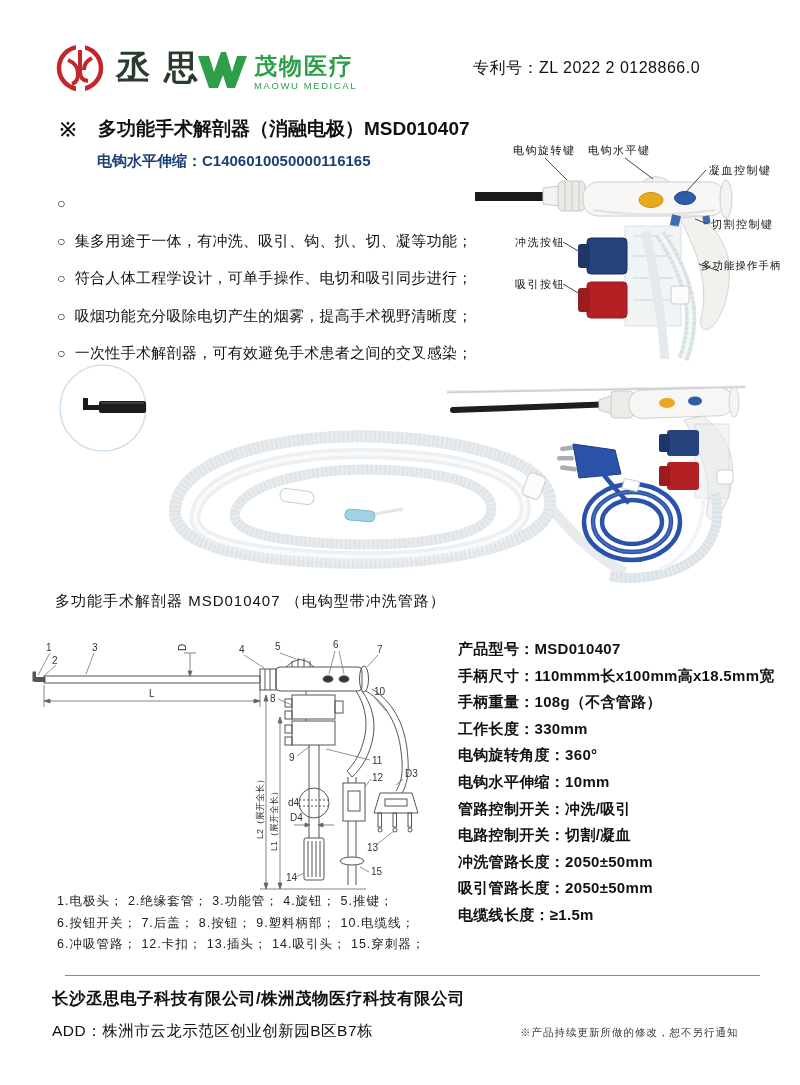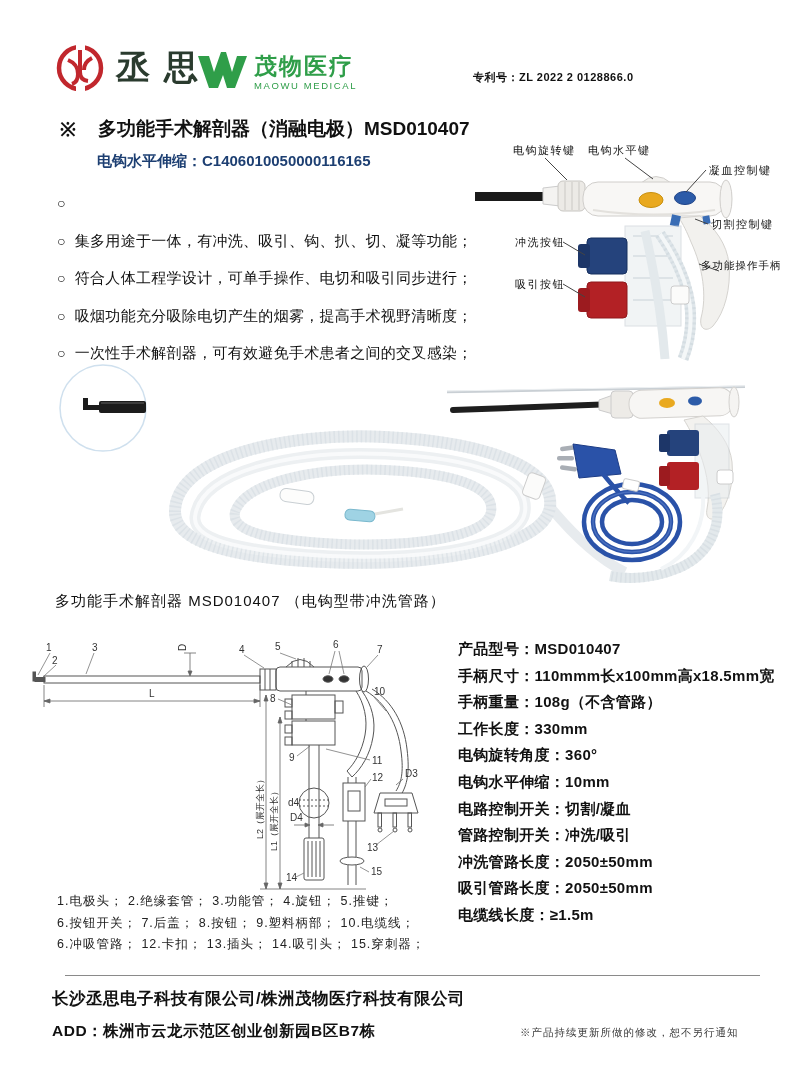--- a/index.html
+++ b/index.html
@@ -9,42 +9,42 @@
     font-family:"Liberation Sans",sans-serif;color:#111;
   }
   .abs{position:absolute;}
   
   .brand1{left:54px;top:42px;display:flex;align-items:center;gap:10px;}
   .brand1-text{font-size:34px;font-weight:bold;color:#2a3b2e;letter-spacing:14px;font-family:"Liberation Serif",serif;}
   .brand2{left:196px;top:46px;display:flex;align-items:flex-end;gap:6px;}
   .brand2-col{display:flex;flex-direction:column;line-height:1;}
   .brand2-cn{font-size:23px;font-weight:bold;color:#2f9e49;letter-spacing:2px;}
   .brand2-en{font-size:9.5px;color:#2f9e49;letter-spacing:1.6px;margin-top:3px;}
-  .patent{left:473px;top:70px;font-size:11px;font-weight:bold;letter-spacing:.5px;}
+  .patent{left:473px;top:58px;font-size:16px;font-weight:normal;letter-spacing:.5px;}
   
   .title-row{left:60px;top:116px;display:flex;gap:22px;font-size:19px;font-weight:bold;}
   .code-row{left:97px;top:152px;font-size:15px;font-weight:bold;color:#1d3f72;}
   
   .features{left:57px;top:194px;width:420px;}
   .feature{display:flex;align-items:flex-start;height:37.6px;font-size:15px;letter-spacing:.3px;}
   .feature .bullet{font-size:14px;margin-right:9px;position:relative;top:1px;}
   
   .callout-fig{left:475px;top:116px;}
   .photo-fig{left:55px;top:362px;}
   .caption{left:55px;top:592px;width:620px;text-align:left;font-size:15px;letter-spacing:1px;font-weight:500;}
   .diagram-fig{left:30px;top:633px;}
   
   .parts{left:57px;top:891px;font-size:12.5px;letter-spacing:1px;line-height:21.5px;color:#222;}
   
   .specs{left:458px;top:640px;}
   .spec-row{height:26.6px;font-size:15px;font-weight:bold;letter-spacing:.3px;white-space:nowrap;}
   
   .divider{left:65px;top:975px;width:695px;height:1px;background:#8a8a8a;}
   .company{left:52px;top:988px;font-size:16.5px;font-weight:bold;letter-spacing:.5px;}
-  .addr{left:52px;top:1021px;font-size:15.5px;font-weight:bold;letter-spacing:.5px;}
+  .addr{left:52px;top:1021px;font-size:15.5px;font-weight:normal;letter-spacing:.5px;}
   .note{left:520px;top:1026px;font-size:10.5px;color:#3a3a3a;letter-spacing:1px;}
   svg text{font-family:"Liberation Sans",sans-serif;}
 </style>
 </head>
 <body>
 
 <div class="page">
 
   <div class="abs brand1">
     <svg width="52" height="52" viewBox="0 0 52 52">
@@ -340,22 +340,22 @@
     <div>6.冲吸管路；  12.卡扣；  13.插头；  14.吸引头；  15.穿刺器；</div>
   </div>
 
   <div class="abs specs">
     <div class="spec-row"><span>产品型号：</span><span>MSD010407</span></div>
     <div class="spec-row"><span>手柄尺寸：</span><span>110mmm长x100mm高x18.5mm宽</span></div>
     <div class="spec-row"><span>手柄重量：</span><span>108g（不含管路）</span></div>
     <div class="spec-row"><span>工作长度：</span><span>330mm</span></div>
     <div class="spec-row"><span>电钩旋转角度：</span><span>360°</span></div>
     <div class="spec-row"><span>电钩水平伸缩：</span><span>10mm</span></div>
+    <div class="spec-row"><span>管路控制开关：</span><span>冲洗/吸引</span></div>
     <div class="spec-row"><span>电路控制开关：</span><span>切割/凝血</span></div>
-    <div class="spec-row"><span>管路控制开关：</span><span>冲洗/吸引</span></div>
     <div class="spec-row"><span>冲洗管路长度：</span><span>2050±50mm</span></div>
     <div class="spec-row"><span>吸引管路长度：</span><span>2050±50mm</span></div>
     <div class="spec-row"><span>电缆线长度：</span><span>≥1.5m</span></div>
   </div>
 
   <div class="abs divider"></div>
   <div class="abs company">长沙丞思电子科技有限公司/株洲茂物医疗科技有限公司</div>
   <div class="abs addr">ADD：株洲市云龙示范区创业创新园B区B7栋</div>
   <div class="abs note">※产品持续更新所做的修改，恕不另行通知</div>
 

